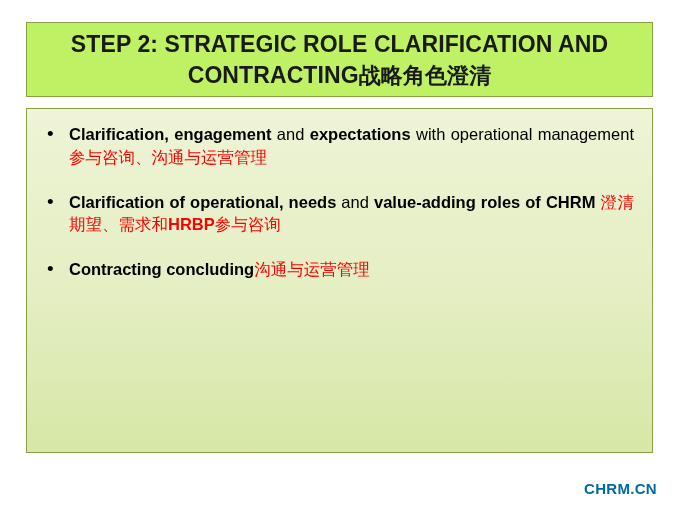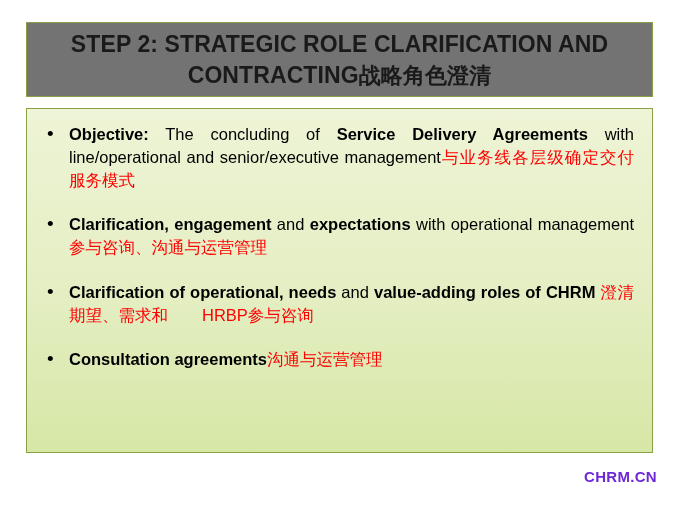--- a/index.html
+++ b/index.html
@@ -18,21 +18,21 @@
     position: absolute;
     inset: 0;
   }
   
   .title-banner {
     position: absolute;
     left: 26px;
     top: 22px;
     width: 627px;
     height: 75px;
-    background: #737373;
+    background: #bef264;
     border: 1px solid #8aa047;
     box-sizing: border-box;
     display: flex;
     align-items: center;
     justify-content: center;
     padding: 2px 14px;
   }
   .title-text {
     font-size: 23px;
     font-weight: bold;
@@ -77,60 +77,57 @@
     content: "\2022";
     position: absolute;
     left: 6px;
     top: -1px;
     font-size: 19px;
     line-height: 1.3;
     color: #000000;
   }
   .b { font-weight: bold; }
   .red { color: #ff0000; }
-  .redb { color: #ff0000; font-weight: normal; padding-left: 34px; }
+  .redb { color: #ff0000; font-weight: bold; }
   
   .watermark {
     position: absolute;
     right: 22px;
-    bottom: 24px;
+    bottom: 12px;
     font-size: 15px;
     font-weight: bold;
-    color: #6d28d9;
+    color: #0369a1;
     letter-spacing: 0.3px;
   }
 </style>
 </head>
 <body>
 
 <div class="slide">
 
   <div class="title-banner">
     <div class="title-text">
       <span>STEP 2: STRATEGIC ROLE CLARIFICATION AND CONTRACTING</span><span class="cn">战略角色澄清</span>
     </div>
   </div>
 
   <div class="body-box">
     <ul class="bullets">
 
-      <li>
-        <span class="b">Objective:</span><span> The concluding of </span><span class="b">Service Delivery Agreements</span><span> with line/operational and senior/executive management</span><span class="red">与业务线各层级确定交付服务模式</span>
-      </li>
 
       <li>
         <span class="b">Clarification,  engagement</span><span>  and  </span><span class="b">expectations</span><span>  with operational management </span><span class="red">参与咨询、沟通与运营管理</span>
       </li>
 
       <li>
         <span class="b">Clarification of operational, needs</span><span> and </span><span class="b">value-adding roles of CHRM</span><span class="red"> 澄清期望、需求和</span><span class="redb">HRBP</span><span class="red">参与咨询</span>
       </li>
 
       <li>
-        <span class="b">Consultation agreements</span><span class="red">沟通与运营管理</span>
+        <span class="b">Contracting concluding</span><span class="red">沟通与运营管理</span>
       </li>
 
     </ul>
   </div>
 
   <div class="watermark">CHRM.CN</div>
 
 </div>
 
 </body></html>

